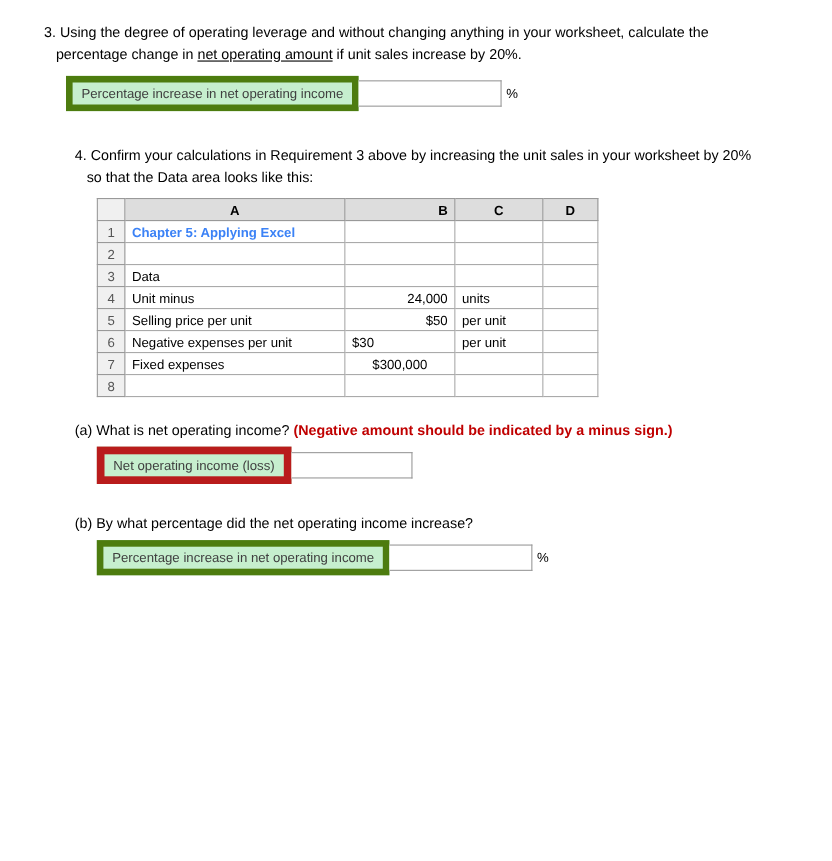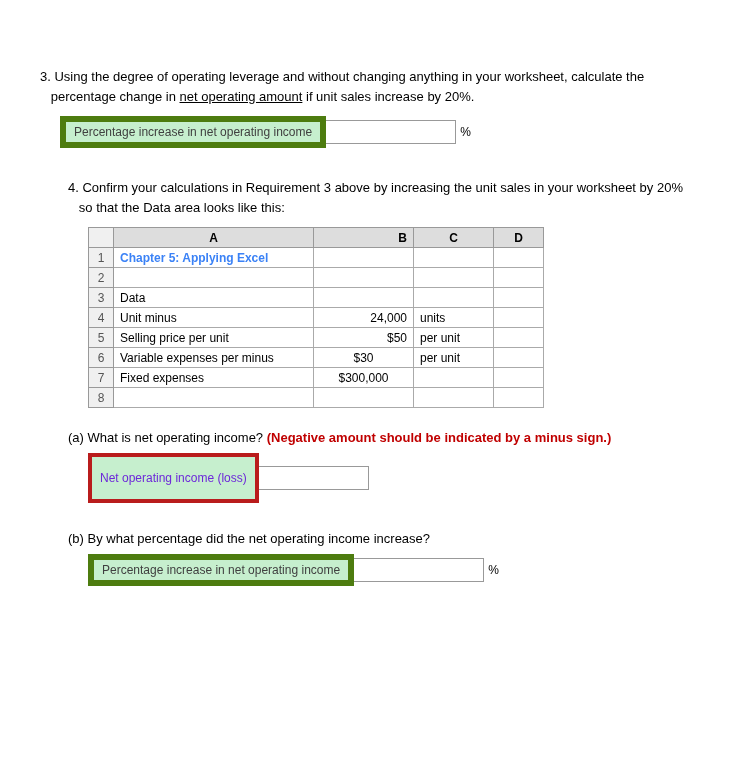--- a/index.html
+++ b/index.html
@@ -7,21 +7,20 @@
       font-family: Arial, sans-serif;
       font-size: 13px;
       background: #fff;
       color: #000;
       width: 756px;
       min-height: 783px;
       padding: 20px 40px;
     }
     .section {
       margin-bottom: 28px;
-      margin-top: 47px;
     }
     .question-label {
       margin-bottom: 10px;
       line-height: 1.5;
     }
     .input-row {
       display: flex;
       align-items: center;
       margin-left: 20px;
       margin-top: 8px;
@@ -103,24 +102,24 @@
       font-weight: bold;
     }
     .net-input-row {
       display: flex;
       align-items: center;
       margin-left: 20px;
       margin-top: 8px;
     }
     .net-input-label-box {
       background: #c6efce;
-      border: 4px solid #b91c1c;
-      padding: 14px 8px;
-      font-size: 12px;
-      color: #6d28d9;
+      border: 7px solid #b91c1c;
+      padding: 3px 8px;
+      font-size: 12px;
+      color: #404040;
       white-space: nowrap;
     }
     .net-input-field {
       border: 1px solid #999;
       border-left: none;
       width: 110px;
       height: 24px;
       padding: 2px 4px;
       font-size: 12px;
       outline: none;
@@ -194,22 +193,22 @@
         </tr>
         <tr>
           <td class="row-num">5</td>
           <td class="col-a">Selling price per unit</td>
           <td class="col-b" style="text-align:right;">$50</td>
           <td class="col-c">per unit</td>
           <td class="col-d"></td>
         </tr>
         <tr>
           <td class="row-num">6</td>
-          <td class="col-a">Variable expenses per minus</td>
-          <td class="col-b" style="text-align:center;">$30</td>
+          <td class="col-a">Negative expenses per unit</td>
+          <td class="col-b" style="text-align:left;">$30</td>
           <td class="col-c">per unit</td>
           <td class="col-d"></td>
         </tr>
         <tr>
           <td class="row-num">7</td>
           <td class="col-a">Fixed expenses</td>
           <td class="col-b" style="text-align:center;">$300,000</td>
           <td class="col-c"></td>
           <td class="col-d"></td>
         </tr>

